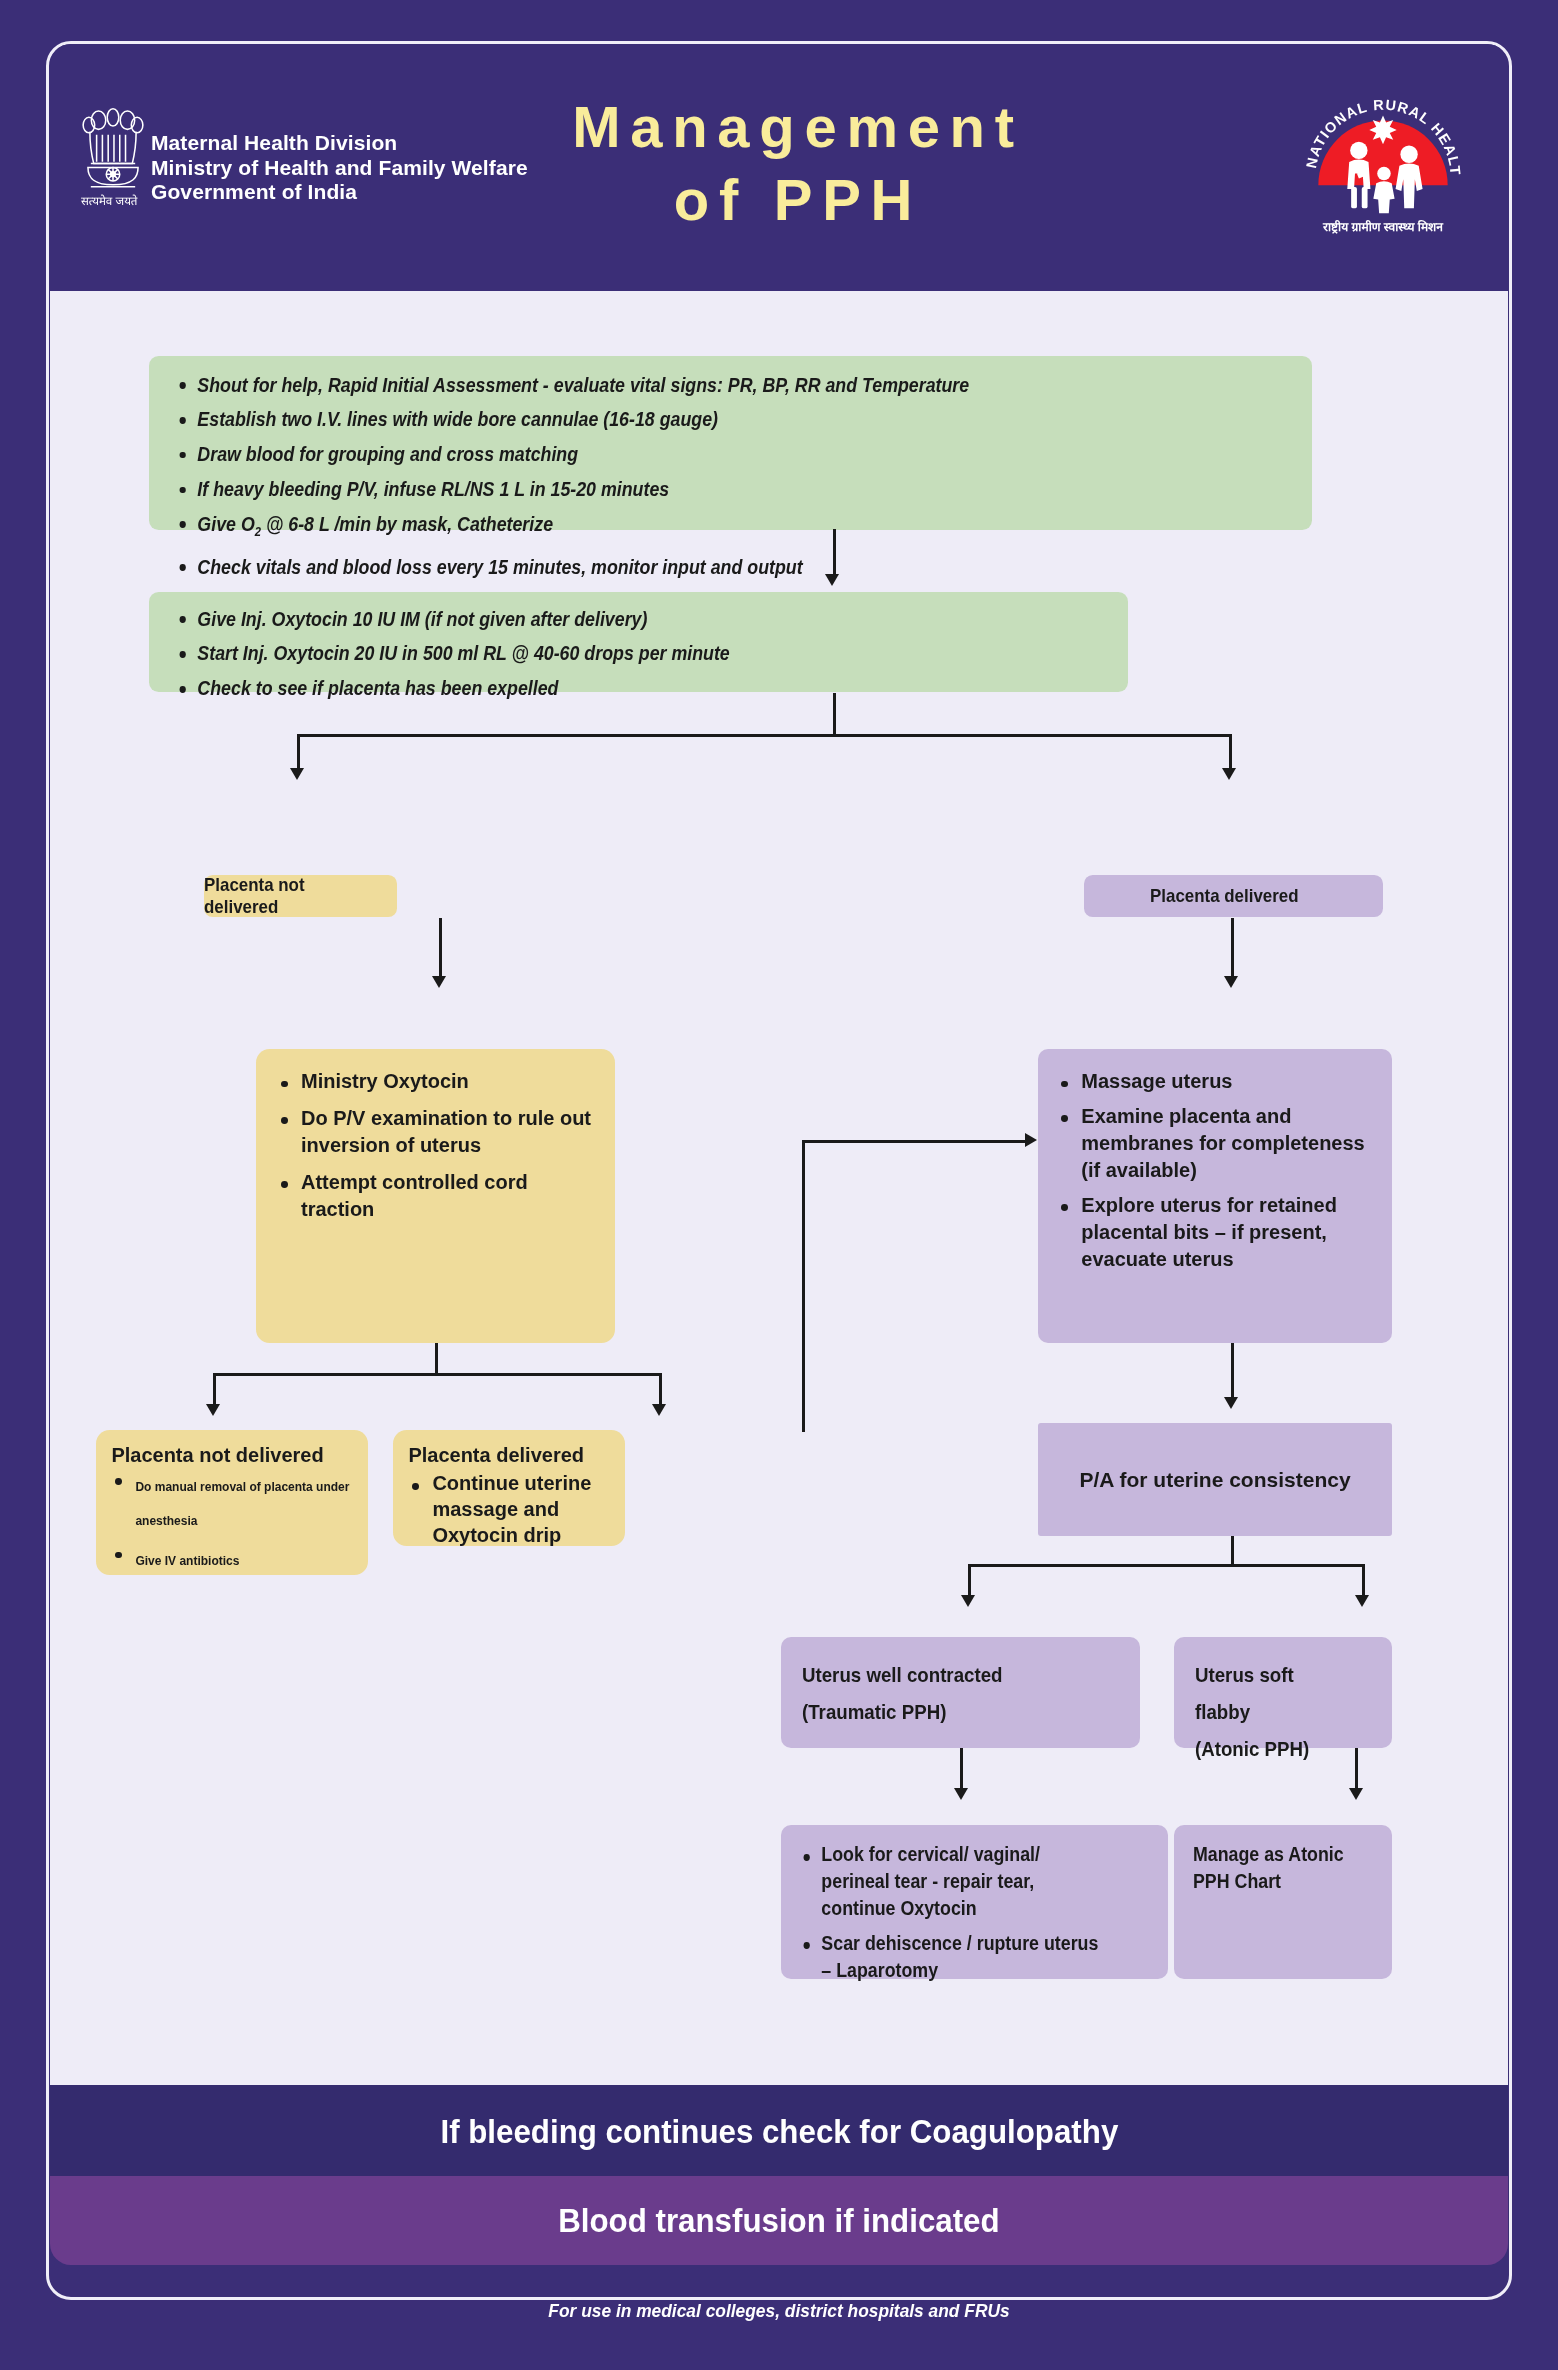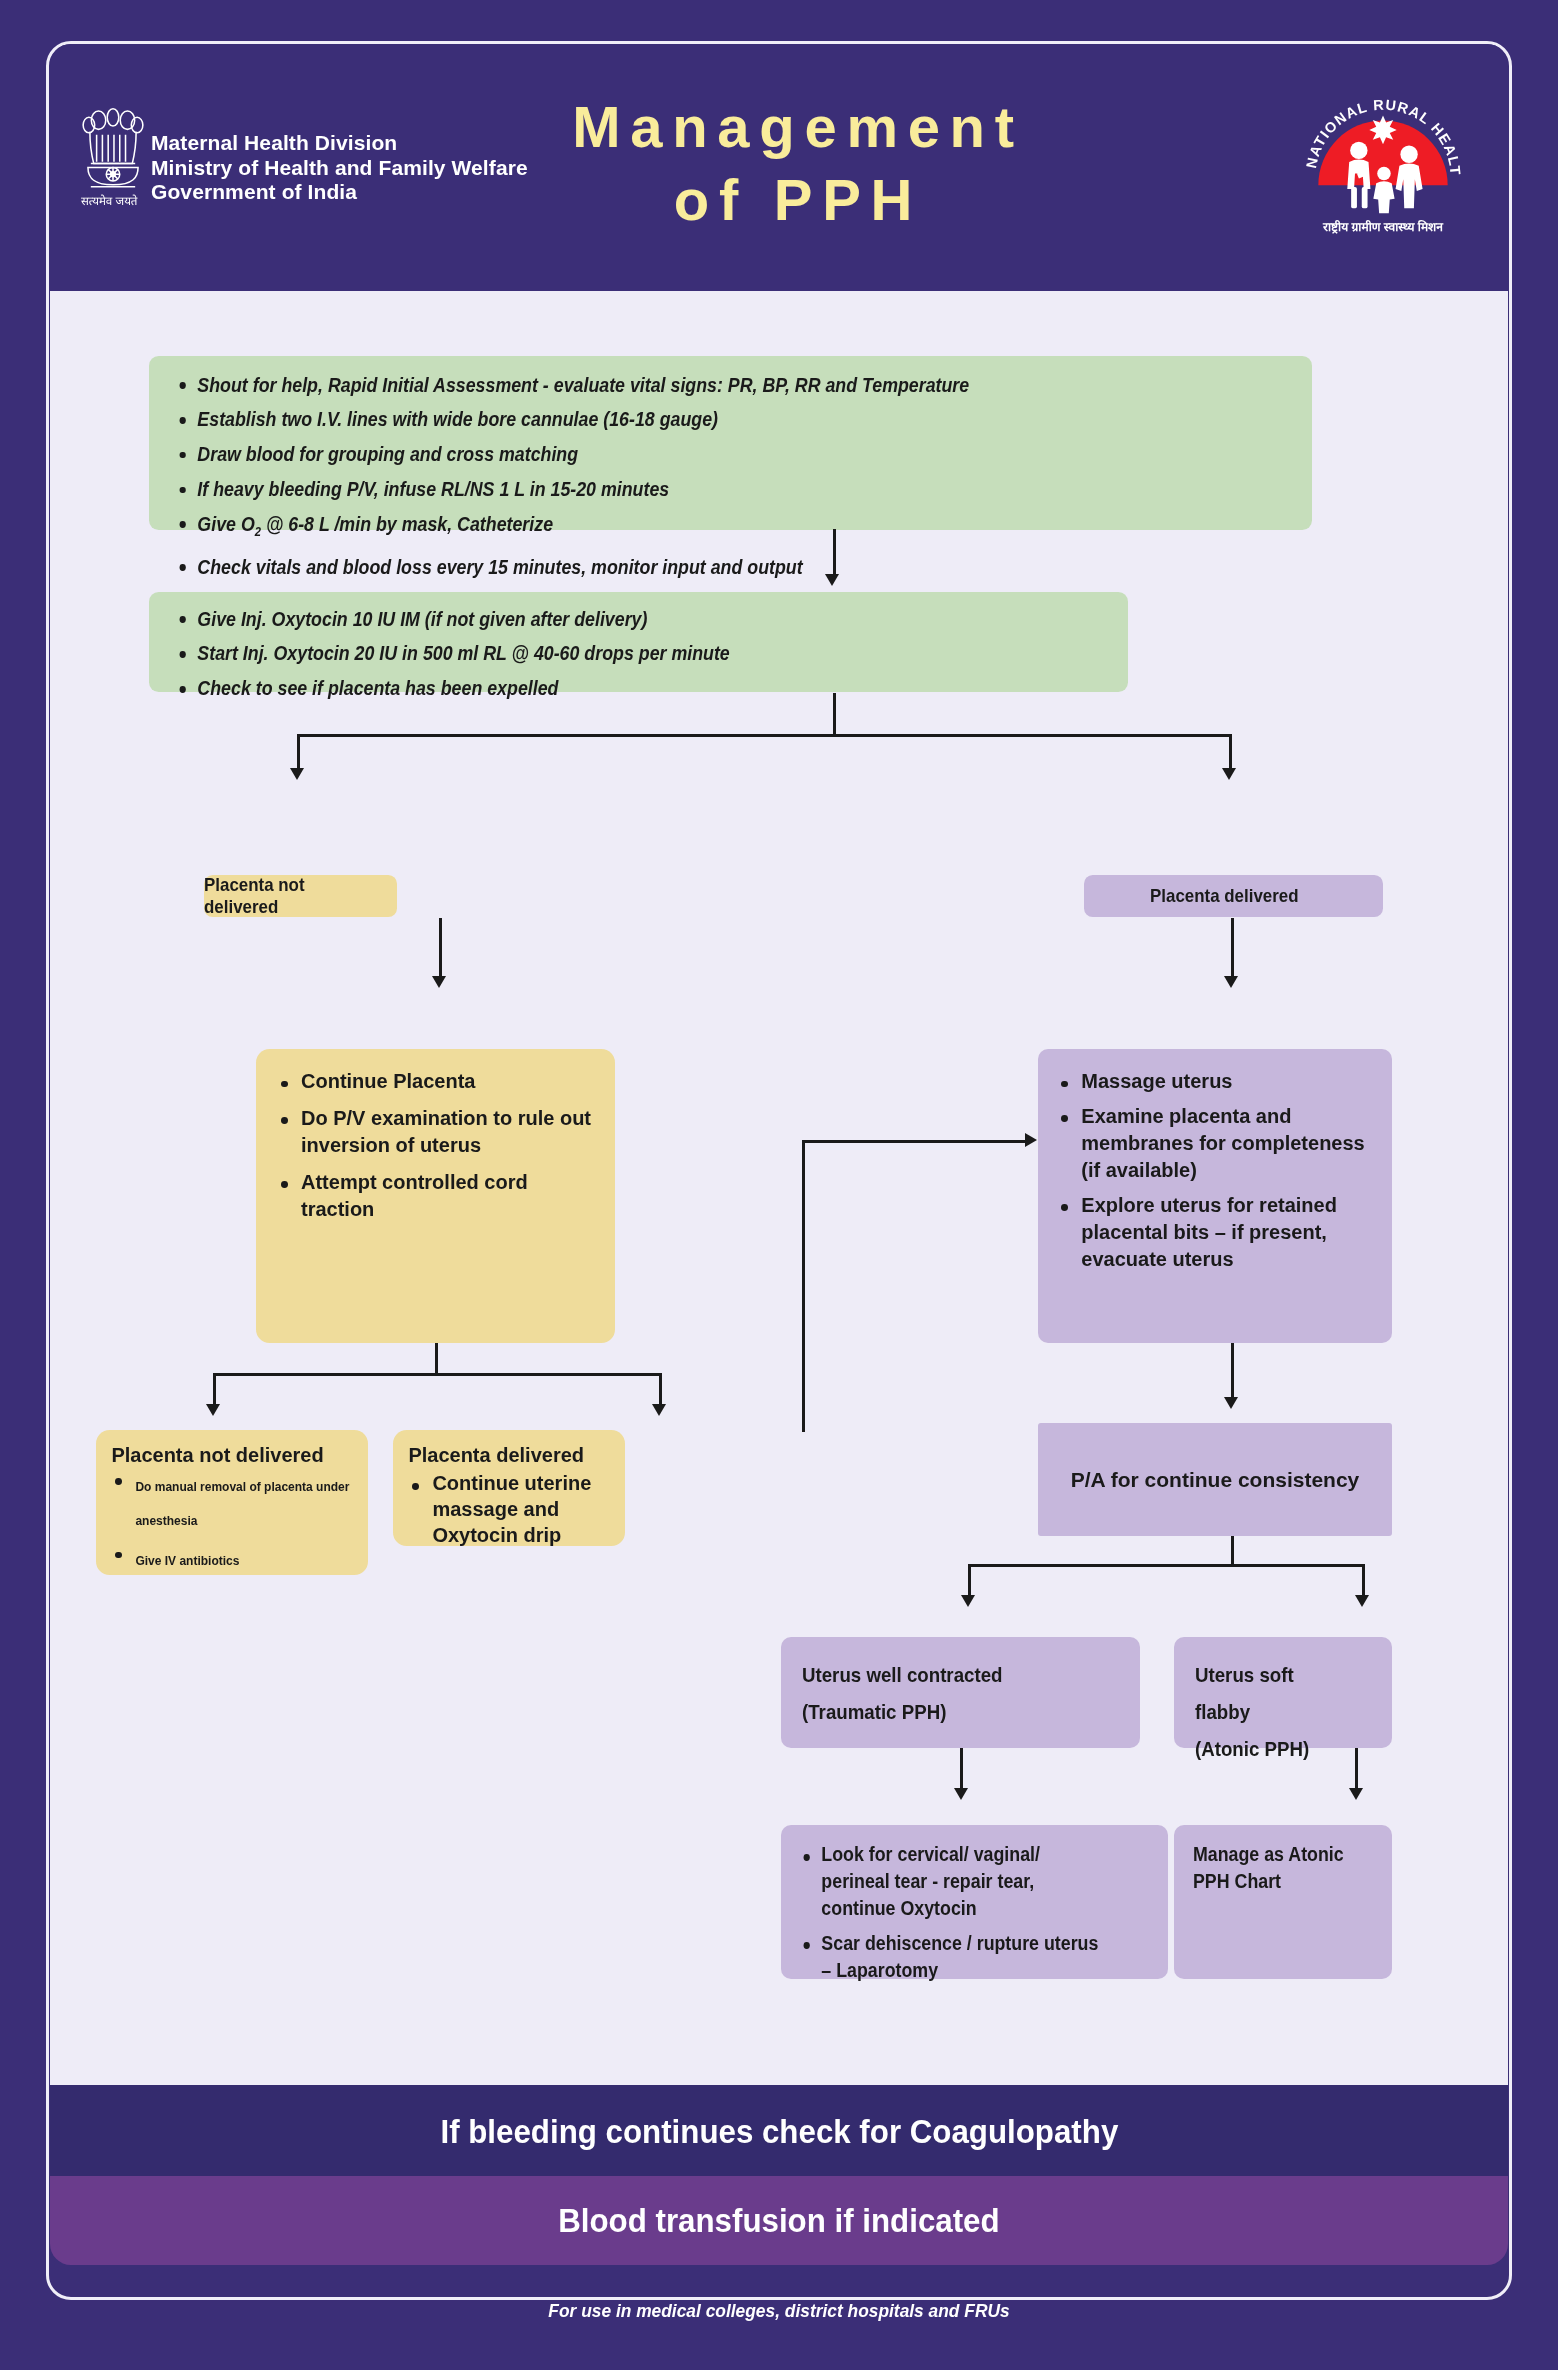--- a/index.html
+++ b/index.html
@@ -250,21 +250,21 @@
       <span class="cond" style="font-size:19px;">Placenta delivered</span>
     </div>
 
     <div class="ln vline" style="left:389px;top:627px;height:61px;"></div>
     <div class="arrow-down" style="left:382px;top:685px;"></div>
     <div class="ln vline" style="left:1181px;top:627px;height:61px;"></div>
     <div class="arrow-down" style="left:1174px;top:685px;"></div>
 
     <div class="box yellow" style="left:206px;top:758px;width:359px;height:294px;padding:19.3px 21px;">
       <ul class="blist" style="font-size:20px;line-height:27px;">
-        <li class="wide" style="margin-bottom:9.7px;">Continue Placenta</li>
+        <li class="wide" style="margin-bottom:9.7px;">Ministry Oxytocin</li>
         <li class="wide" style="margin-bottom:9.7px;">Do P/V examination to rule out inversion of uterus</li>
         <li class="wide">Attempt controlled cord traction</li>
       </ul>
     </div>
 
     <div class="box purple" style="left:988px;top:758px;width:354px;height:294px;padding:19.3px 19.3px;">
       <ul class="blist" style="font-size:20px;line-height:27px;">
         <li class="wide" style="margin-bottom:7.7px;">Massage uterus</li>
         <li class="wide" style="margin-bottom:7.7px;">Examine placenta and membranes for completeness (if available)</li>
         <li class="wide">Explore uterus for retained placental bits – if present, evacuate uterus</li>
@@ -294,21 +294,21 @@
       <div class="wide" style="font-size:20px;margin-bottom:3.9px;">Placenta delivered</div>
       <ul class="blist" style="font-size:20px;line-height:26px;">
         <li class="wide">Continue uterine massage and Oxytocin drip</li>
       </ul>
     </div>
 
     <div class="ln vline" style="left:1181px;top:1052px;height:56px;"></div>
     <div class="arrow-down" style="left:1174px;top:1106px;"></div>
 
     <div class="box purple-sq" style="left:988px;top:1132px;width:354px;height:113px;display:flex;align-items:center;justify-content:center;">
-      <span class="wide" style="font-size:21px;">P/A for continue consistency</span>
+      <span class="wide" style="font-size:21px;">P/A for uterine consistency</span>
     </div>
 
     <div class="ln vline" style="left:1181px;top:1245px;height:31px;"></div>
     <div class="ln hline" style="left:918px;top:1273px;width:397px;"></div>
     <div class="ln vline" style="left:918px;top:1273px;height:35px;"></div>
     <div class="ln vline" style="left:1312px;top:1273px;height:35px;"></div>
     <div class="arrow-down" style="left:911px;top:1304px;"></div>
     <div class="arrow-down" style="left:1305px;top:1304px;"></div>
 
     <div class="box purple" style="left:731px;top:1346px;width:359px;height:111px;padding:19.3px 21px;">

